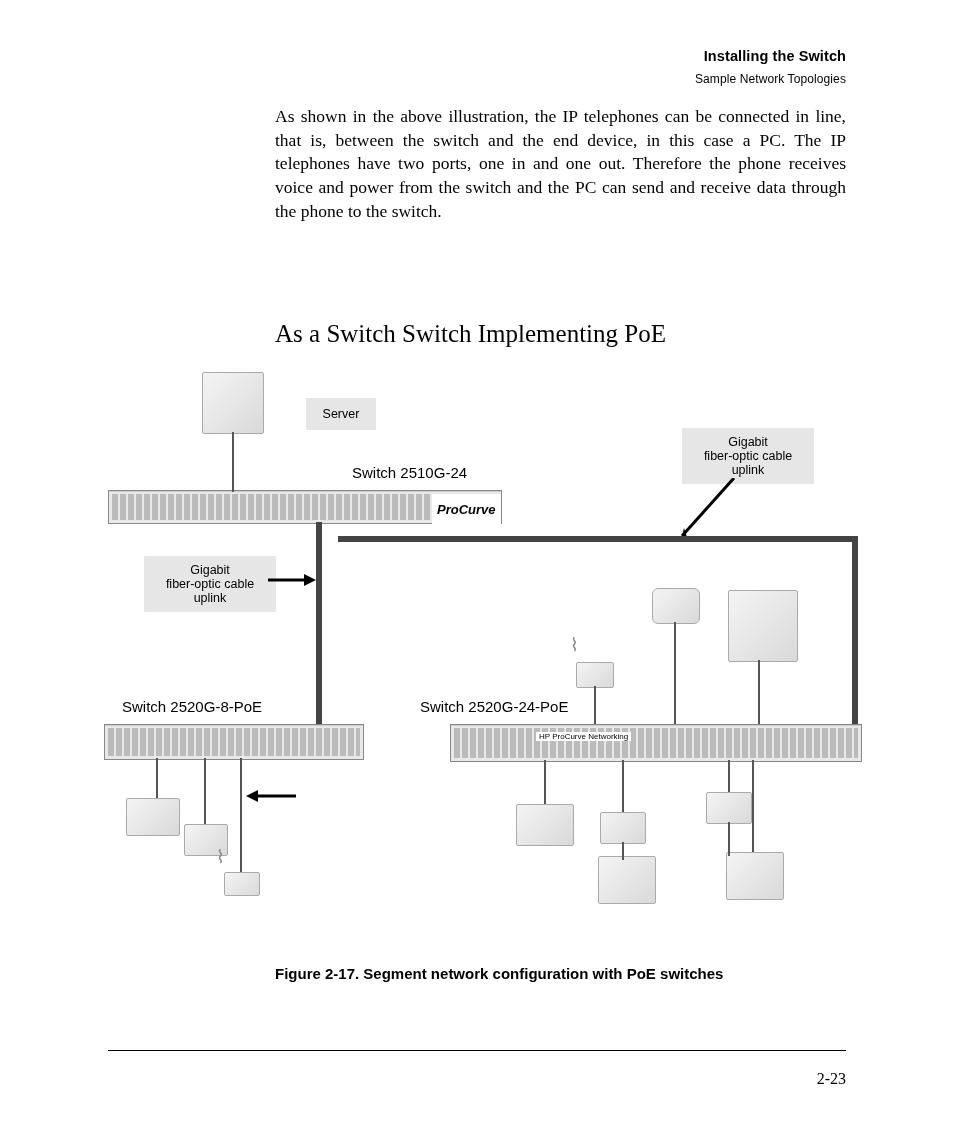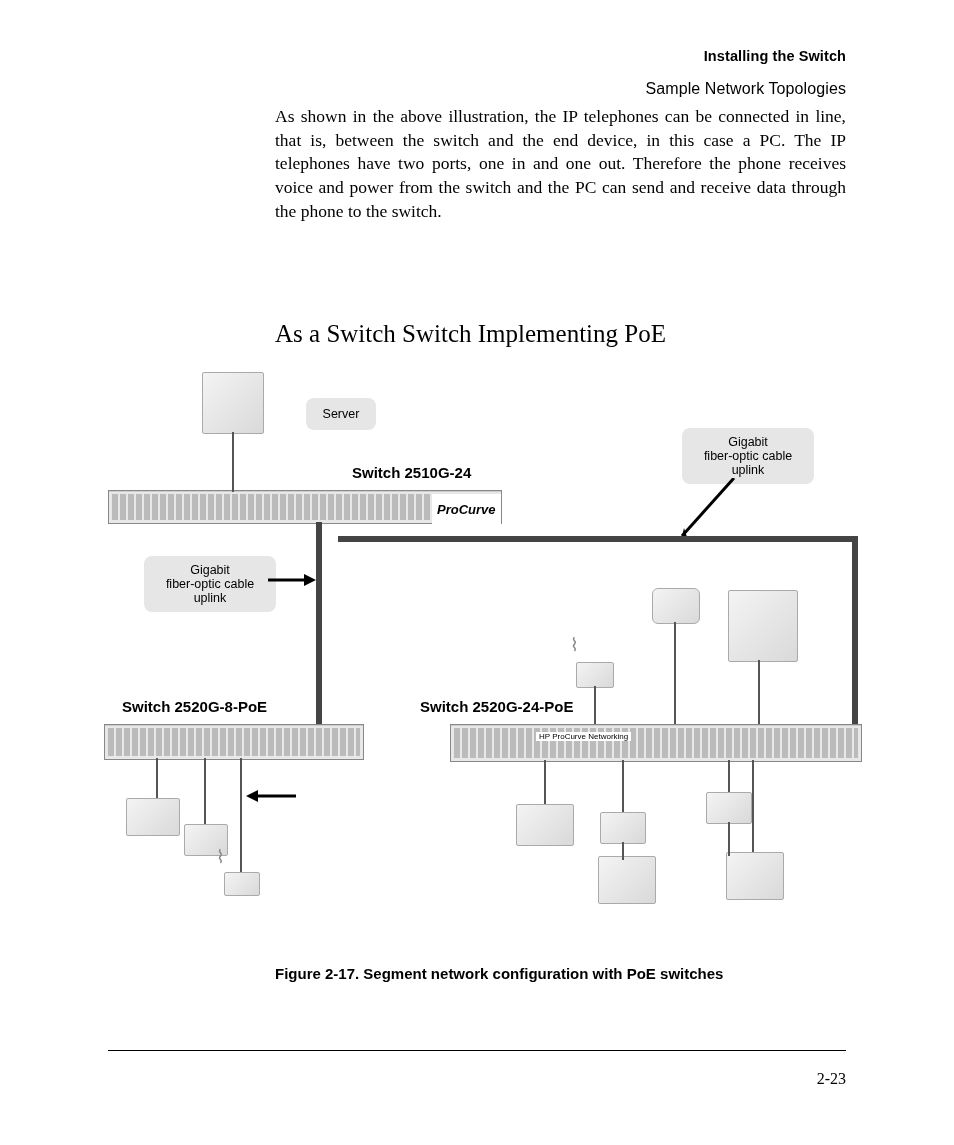--- a/index.html
+++ b/index.html
@@ -1,29 +1,29 @@
 <!DOCTYPE html>
 <html><head>
 <meta charset="utf-8">
 <style>
   html,body{margin:0;padding:0;width:954px;font-family:"Times New Roman",serif;color:#000;background:#fff}
   .page{width:954px;height:1145px;position:relative;box-sizing:border-box}
   .hdr{position:absolute;top:48px;right:108px;text-align:right;font-family:Arial,Helvetica,sans-serif}
   .hdr .h1{font-weight:600;font-size:14.5px;letter-spacing:.1px}
-  .hdr .h2{font-size:16px;letter-spacing:.1px;margin-top:16px}
+  .hdr .h2{font-size:12px;letter-spacing:.1px;margin-top:8px}
   .body{position:absolute;top:105px;left:275px;right:108px;font-size:17.5px;line-height:1.35;font-family:"Century Schoolbook","Times New Roman",serif}
   .body p{margin:0 0 20px 0;text-align:justify}
   .h-sec{position:absolute;top:320px;left:275px;font-family:"Century Schoolbook","Times New Roman",serif;font-size:25px;font-weight:400}
   .figcap{position:absolute;top:965px;left:275px;font-family:Arial,Helvetica,sans-serif;font-weight:600;font-size:15px}
   .rule{position:absolute;left:108px;right:108px;top:1050px;border-top:1px solid #000}
   .pnum{position:absolute;right:108px;top:1070px;font-family:"Century Schoolbook","Times New Roman",serif;font-size:16px}
 
   .diagram{position:absolute;top:372px;left:92px;width:770px;height:570px}
-  .dlabel{position:absolute;font-family:Arial,Helvetica,sans-serif;font-weight:700;font-size:15px}
-  .dbox{position:absolute;background:#e6e6e6;font-family:Arial,Helvetica,sans-serif;font-size:12.5px;text-align:center;display:flex;align-items:center;justify-content:center;padding:4px 6px;border-radius:8px}
+  .dlabel{position:absolute;font-family:Arial,Helvetica,sans-serif;font-weight:400;font-size:15px}
+  .dbox{position:absolute;background:#e6e6e6;font-family:Arial,Helvetica,sans-serif;font-size:12.5px;text-align:center;display:flex;align-items:center;justify-content:center;padding:4px 6px;border-radius:1px}
   .switch{position:absolute;background:#e8e8e8;border:1px solid #888;box-shadow:0 1px 0 #ccc inset}
   .switch::after{content:"";position:absolute;inset:3px;background:
     repeating-linear-gradient(90deg,#333 0 6px,#e8e8e8 6px 8px);
     opacity:.25}
   .dev{position:absolute;border:1px solid #aaa;background:linear-gradient(135deg,#f4f4f4,#d9d9d9);border-radius:2px}
   .wire{position:absolute;background:#555}
   .arrow{position:absolute}
   .arrow svg{display:block}
 </style>
 </head>

